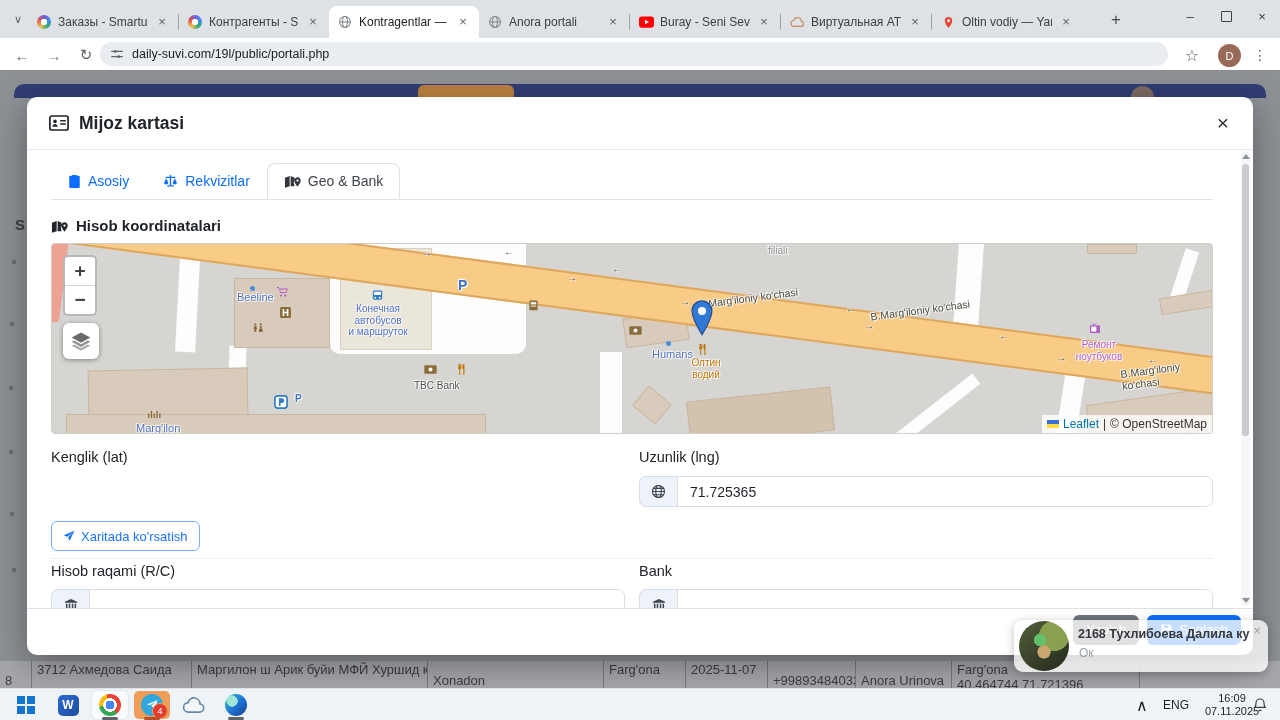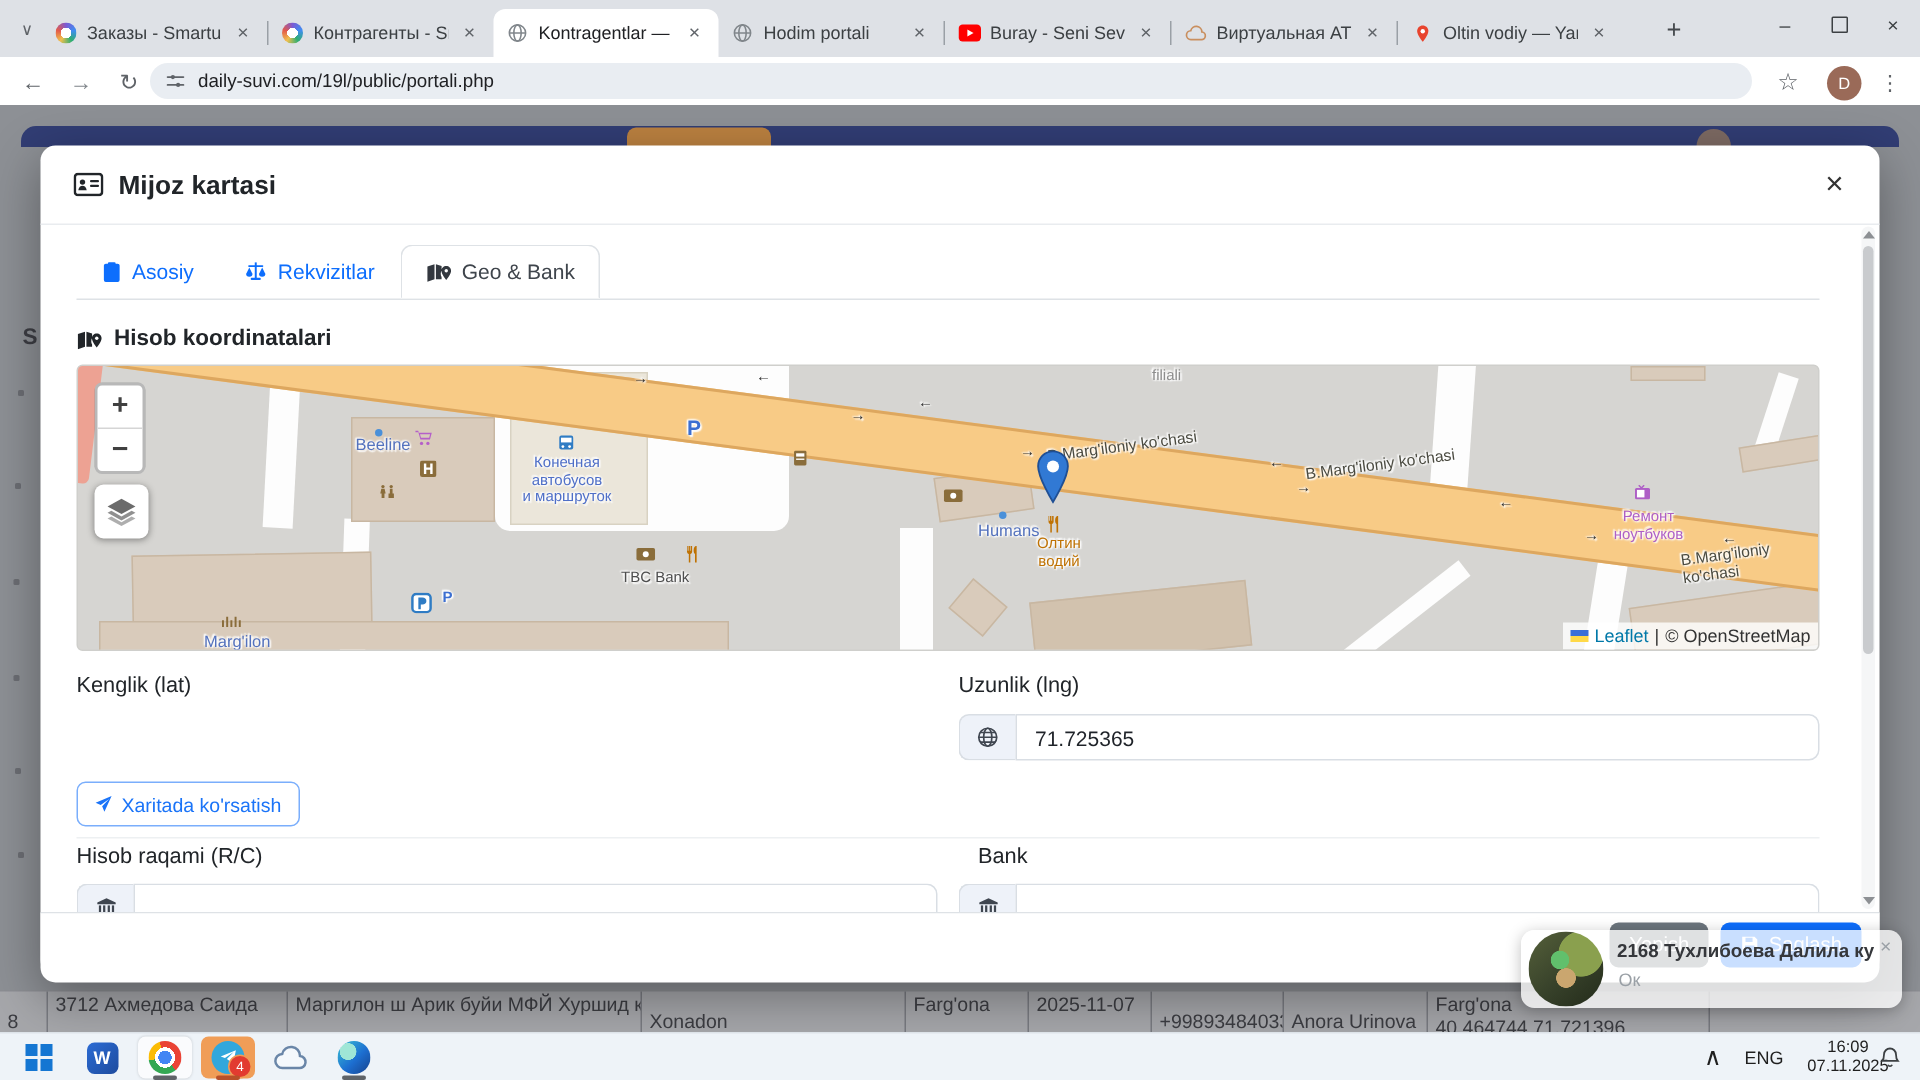--- a/index.html
+++ b/index.html
@@ -179,21 +179,21 @@
         <div class="btab">
           <span class="favic">
             <svg width="14" height="14" viewBox="0 0 16 16">
               <g fill="none" stroke="#80868b" stroke-width="1.2">
                 <circle cx="8" cy="8" r="6.2"></circle>
                 <ellipse cx="8" cy="8" rx="2.8" ry="6.2"></ellipse>
                 <path d="M1.8 8h12.4"></path>
               </g>
             </svg>
           </span>
-          <span class="ttl">Hodim portali</span>
+          <span class="ttl">Anora portali</span>
           <span class="tclose">×</span>
         </div>
         <span class="tabsep"></span>
         <div class="btab">
           <span class="favic">
             <svg width="15" height="12" viewBox="0 0 16 12">
               <rect width="16" height="12" rx="3" fill="#f00"></rect>
               <path d="M6.3 3.5v5l4.4-2.5z" fill="#fff"></path>
             </svg>
           </span>
@@ -499,21 +499,21 @@
       <div class="mapbtn">
         <svg width="12" height="12" viewBox="0 0 16 16">
             <path fill="#1b74f8" d="M15.2.9 1 6.9l4.5 2L13 3.6 6.8 10l2 4.8z"></path>
           </svg>
         <span>Xaritada ko'rsatish</span>
       </div>
 
       <div class="m-hr"></div>
 
       <div class="flabel" style="left:24px;top:466px;">Hisob raqami (R/C)</div>
-      <div class="flabel" style="left:612px;top:466px;margin-left:13px;">Bank</div>
+      <div class="flabel" style="left:612px;top:466px;">Bank</div>
 
       <div class="clipwrap">
         <div class="igroup" style="left:0;top:0;">
           <div class="iprefix">
             <svg width="14" height="14" viewBox="0 0 16 16" fill="#3f4650">
                 <path d="M8 1l7 3.2v1.3H1V4.2z"></path>
                 <rect x="2.2" y="6.4" width="1.7" height="5.2"></rect>
                 <rect x="5.4" y="6.4" width="1.7" height="5.2"></rect>
                 <rect x="8.9" y="6.4" width="1.7" height="5.2"></rect>
                 <rect x="12.1" y="6.4" width="1.7" height="5.2"></rect>

